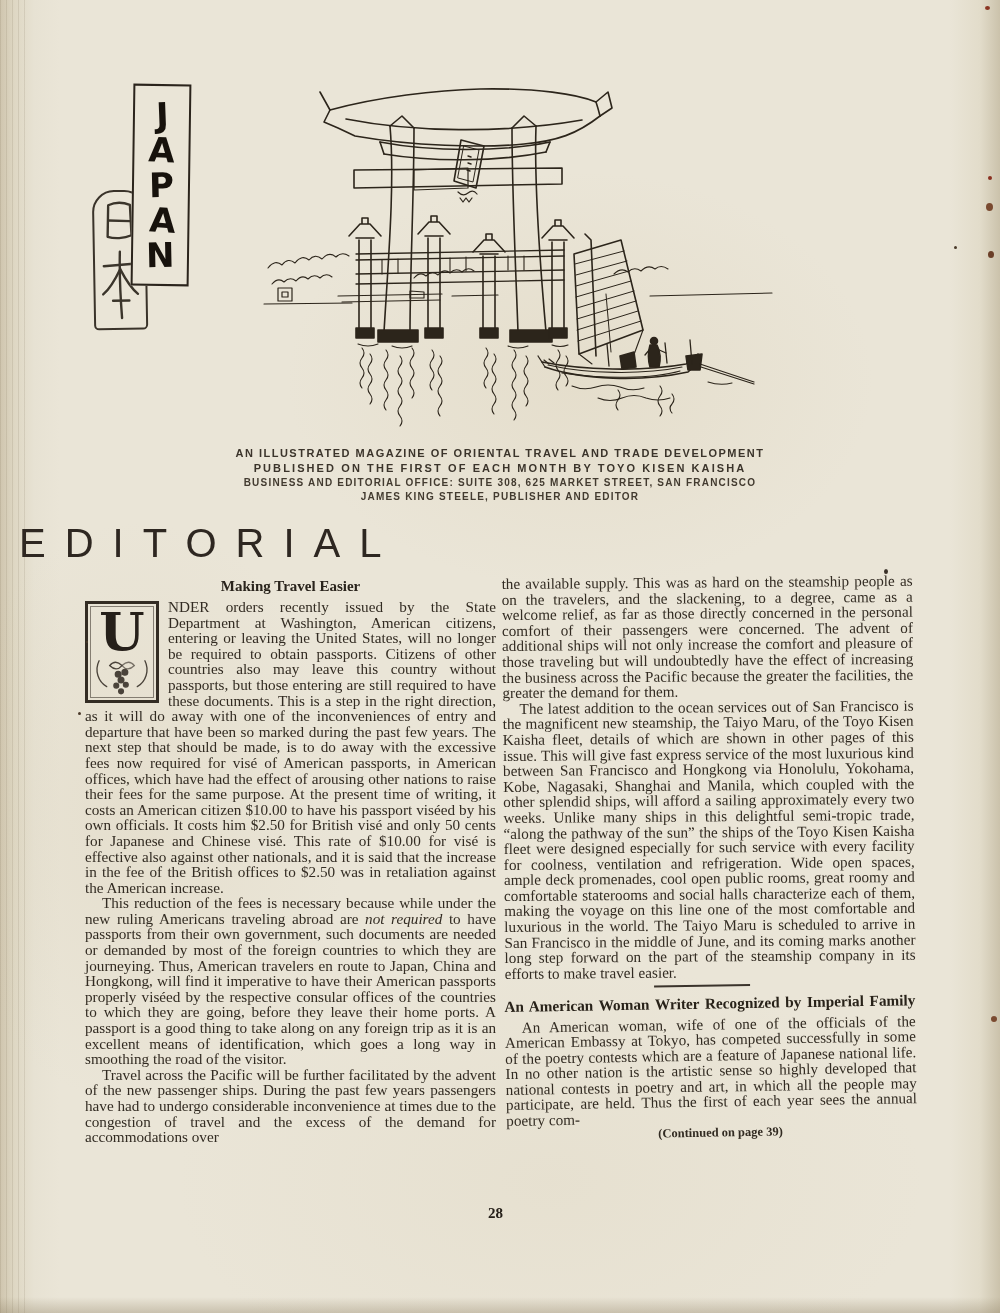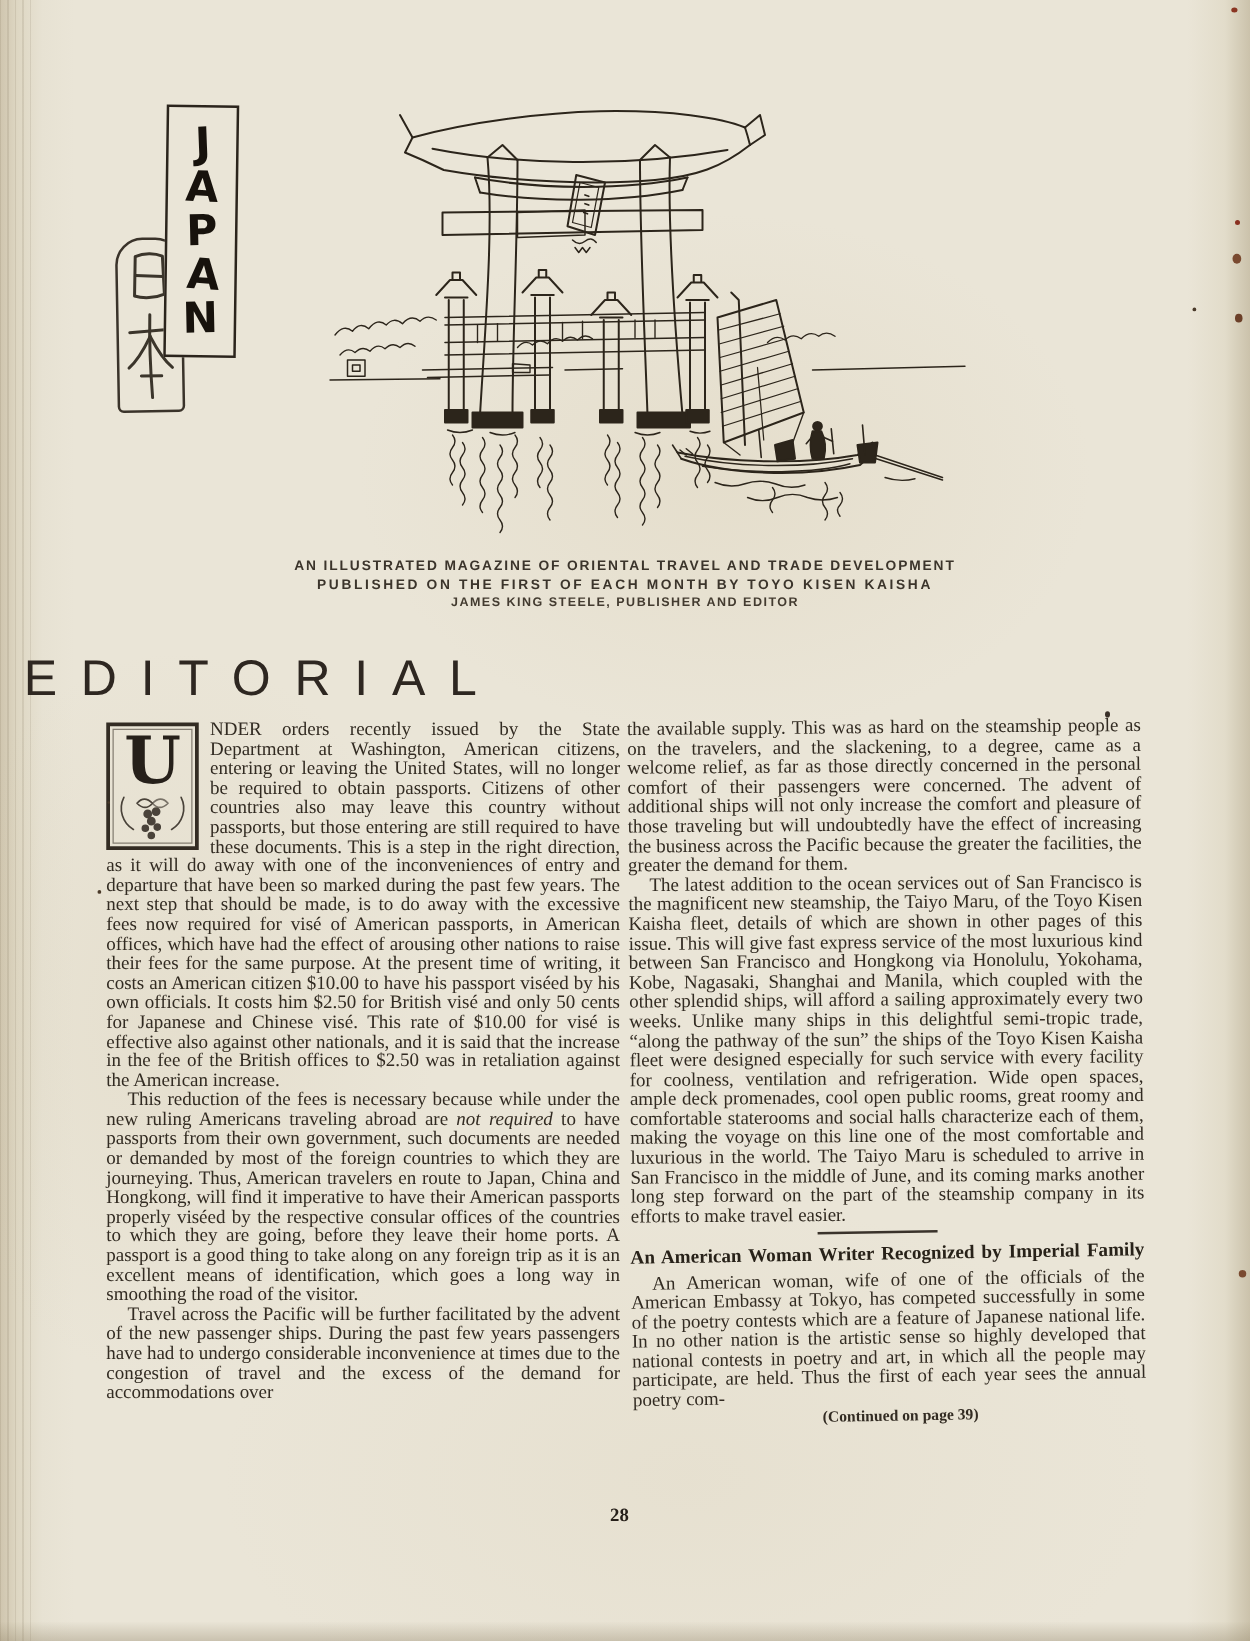--- a/index.html
+++ b/index.html
@@ -210,27 +210,29 @@
         <path d="M398,322 q4,5 0,10 q-4,5 0,10 q4,5 0,10"></path>
         <path d="M410,330 q4,5 0,10 q-4,4 0,9"></path>
         <path d="M446,318 q12,4 24,1"></path>
       </g>
     </svg>
   </div>
 
   <div class="masthead">
     <div class="m2">AN ILLUSTRATED MAGAZINE OF ORIENTAL TRAVEL AND TRADE DEVELOPMENT</div>
     <div class="m3">PUBLISHED ON THE FIRST OF EACH MONTH BY TOYO KISEN KAISHA</div>
+    <div class="m4">BUSINESS AND EDITORIAL OFFICE: SUITE 308, 625 MARKET STREET, SAN FRANCISCO</div>
     <div class="m5">JAMES KING STEELE, PUBLISHER AND EDITOR</div>
   </div>
 
   <div class="editorial-title">EDITORIAL</div>
 
   <div class="columns">
     <div class="col">
+      <div class="col-heading">Making Travel Easier</div>
       <p class="noindent">
         <span class="dropcap">
           <span class="dropcap-letter">U</span>
           <svg class="dropcap-ornament" viewBox="0 0 66 44" fill="none" stroke="#4a433a" stroke-width="1.4" stroke-linecap="round">
             <path d="M9,4 C4,14 8,26 17,31"></path>
             <path d="M57,4 C62,14 58,26 49,31"></path>
             <path d="M20,9 q6,-7 13,0 q-6,7 -13,0"></path>
             <path d="M46,9 q-6,-7 -13,0 q6,7 13,0" opacity=".7"></path>
             <circle cx="29" cy="18" r="3" fill="#4a433a"></circle>
             <circle cx="36" cy="16" r="3" fill="#4a433a"></circle>

